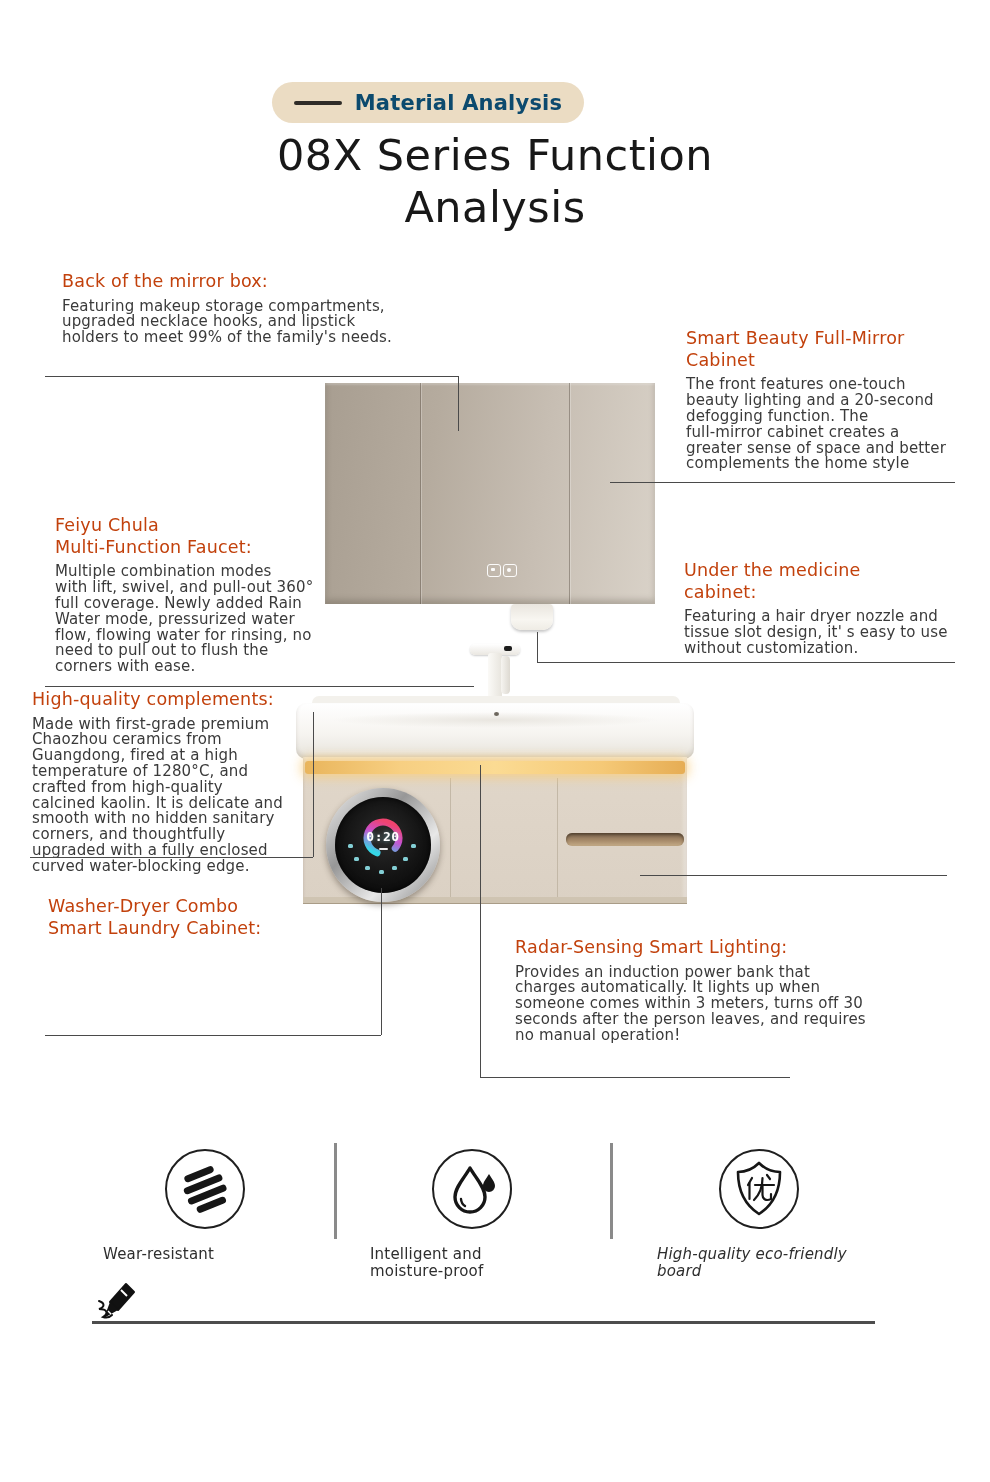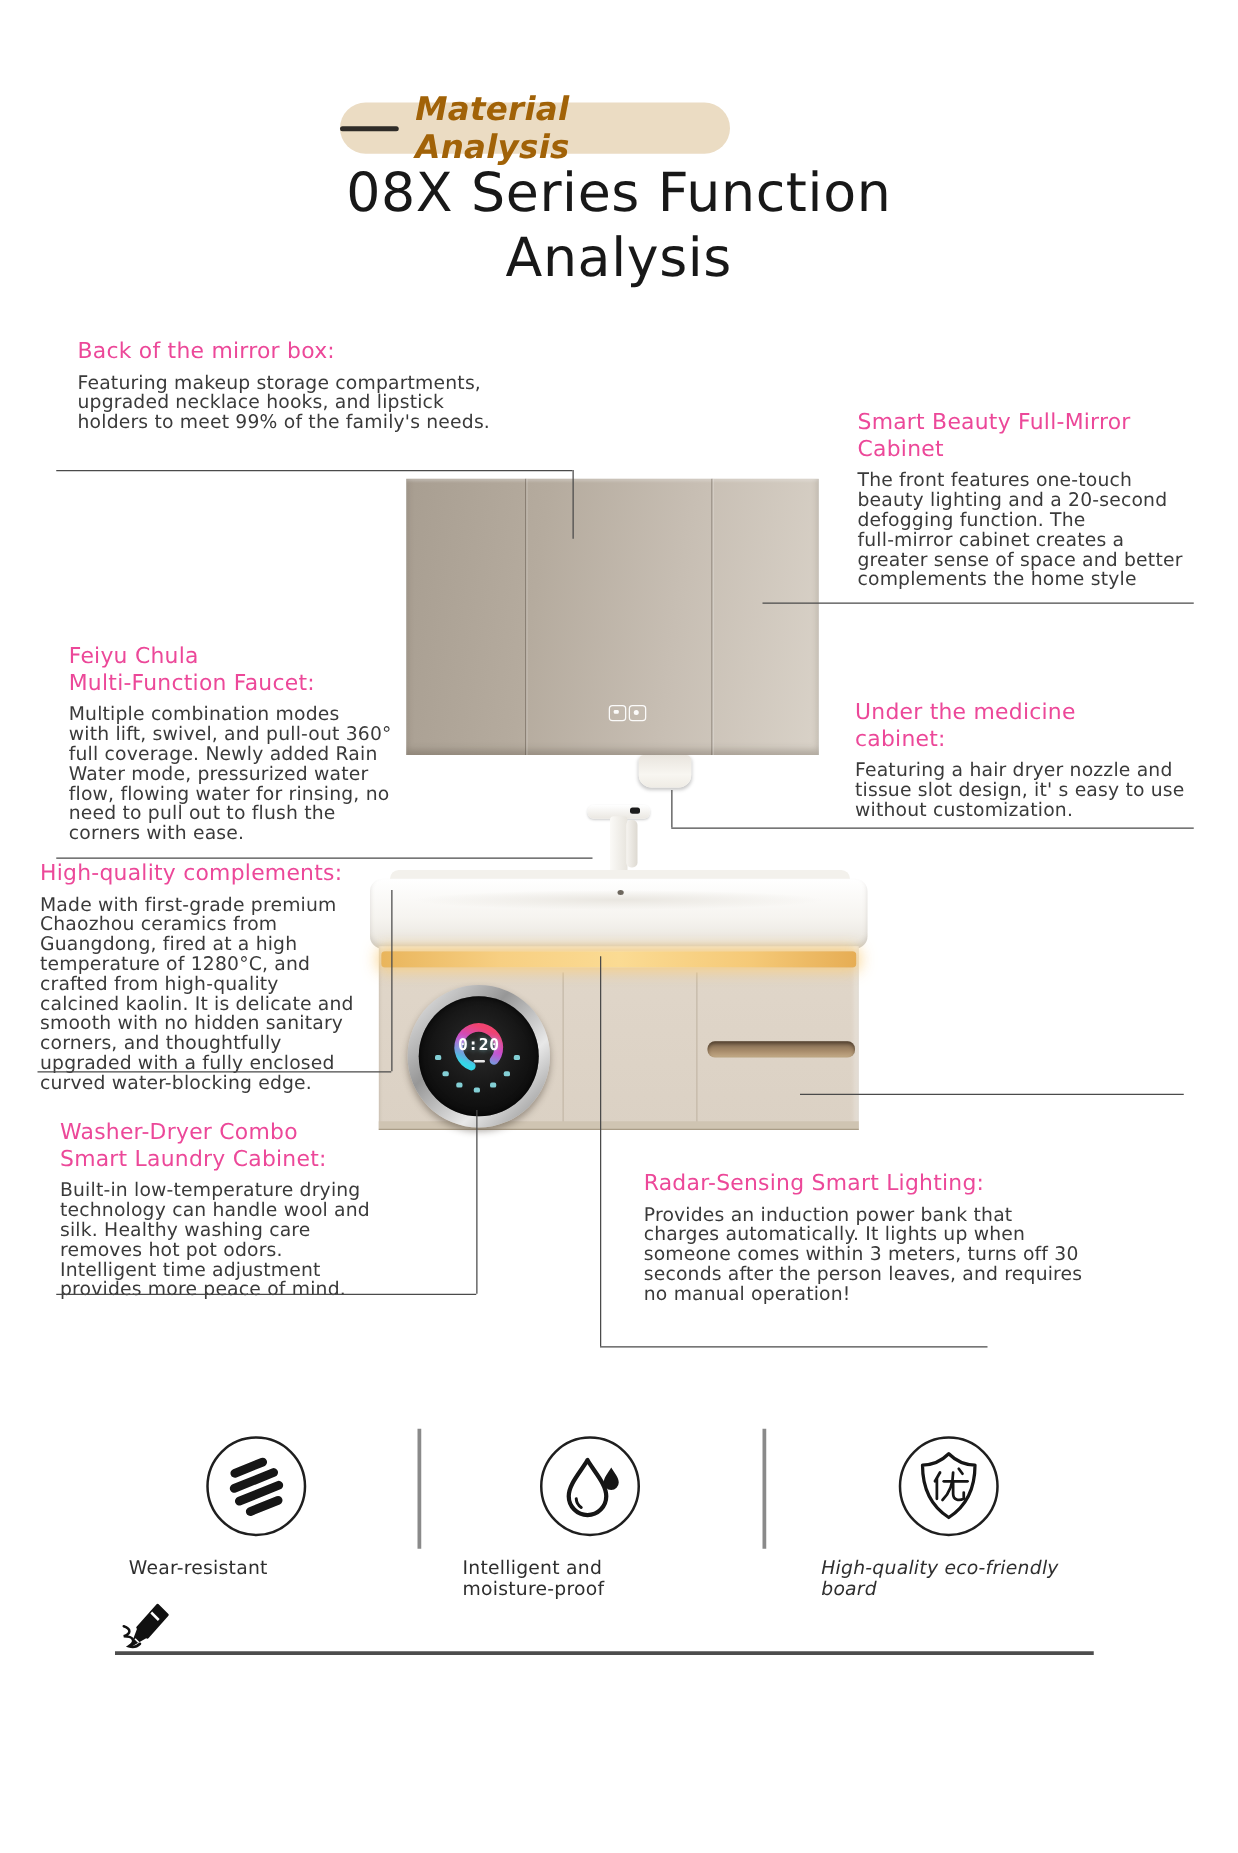--- a/index.html
+++ b/index.html
@@ -4,26 +4,26 @@
 <style>
   html,body{margin:0;padding:0;background:#fff;}
   .page{position:relative;width:990px;height:1482px;background:#ffffff;overflow:hidden;
         font-family:"DejaVu Sans",sans-serif;color:#2d2d2d;}
   .abs{position:absolute;}
   .ln{position:absolute;background:#4a4a4a;z-index:6;}
   
   .badge{position:absolute;left:272px;top:82px;width:312px;height:41px;background:#ebdcc3;
          border-radius:22px;display:flex;align-items:center;justify-content:center;gap:13px;z-index:2;}
   .badge-dash{width:48px;height:4px;background:#2f2c28;border-radius:2px;}
-  .badge-label{font-size:26px;font-weight:bold;color:#a16207;letter-spacing:.2px;font-style:italic;}
+  .badge-label{font-size:21px;font-weight:bold;color:#0c4a6e;letter-spacing:.2px;}
   .title{position:absolute;left:0;right:0;top:129px;text-align:center;font-size:43px;line-height:52px;
          font-weight:500;color:#181818;white-space:pre-line;letter-spacing:.5px;z-index:2;}
   
   .co{position:absolute;z-index:4;}
-  .co .h{font-size:17.5px;line-height:1.24;color:#ec4899;font-weight:500;white-space:pre-line;margin-bottom:6px;letter-spacing:.2px;}
+  .co .h{font-size:17.5px;line-height:1.24;color:#c2410c;font-weight:500;white-space:pre-line;margin-bottom:6px;letter-spacing:.2px;}
   .co .b{font-size:15px;line-height:15.8px;color:#3a3a3a;white-space:pre-line;letter-spacing:.15px;}
   
   .art{position:absolute;z-index:1;}
   .mirror{left:325px;top:383px;width:330px;height:221px;
           background:linear-gradient(98deg,#a89e91 0%,#b5ab9e 32%,#c7beb3 64%,#d9d2c8 100%);
           box-shadow:inset 0 -4px 6px rgba(60,50,40,.25), inset 0 2px 2px rgba(255,255,255,.25);}
   .mseam{position:absolute;top:0;width:1px;height:100%;background:rgba(70,60,50,.38);}
   .mseam::after{content:"";position:absolute;left:1px;top:0;width:1px;height:100%;background:rgba(255,255,255,.25);}
   .touch{position:absolute;width:12px;height:11px;border:1.6px solid #fff;border-radius:3px;opacity:.95;}
   .touch i{position:absolute;left:3px;top:3px;width:4px;height:3px;background:#fff;border-radius:1px;}
@@ -197,26 +197,20 @@
 crafted from high-quality
 calcined kaolin. It is delicate and
 smooth with no hidden sanitary
 corners, and thoughtfully
 upgraded with a fully enclosed
 curved water-blocking edge.</div>
   </div>
   <div class="co" style="left:48px;top:896px;">
     <div class="h">Washer-Dryer Combo
 Smart Laundry Cabinet:</div>
-    <div class="b">Built-in low-temperature drying
-technology can handle wool and
-silk. Healthy washing care
-removes hot pot odors.
-Intelligent time adjustment
-provides more peace of mind.</div>
   </div>
   <div class="co" style="left:515px;top:937px;">
     <div class="h">Radar-Sensing Smart Lighting:</div>
     <div class="b">Provides an induction power bank that
 charges automatically. It lights up when
 someone comes within 3 meters, turns off 30
 seconds after the person leaves, and requires
 no manual operation!</div>
   </div>
 

